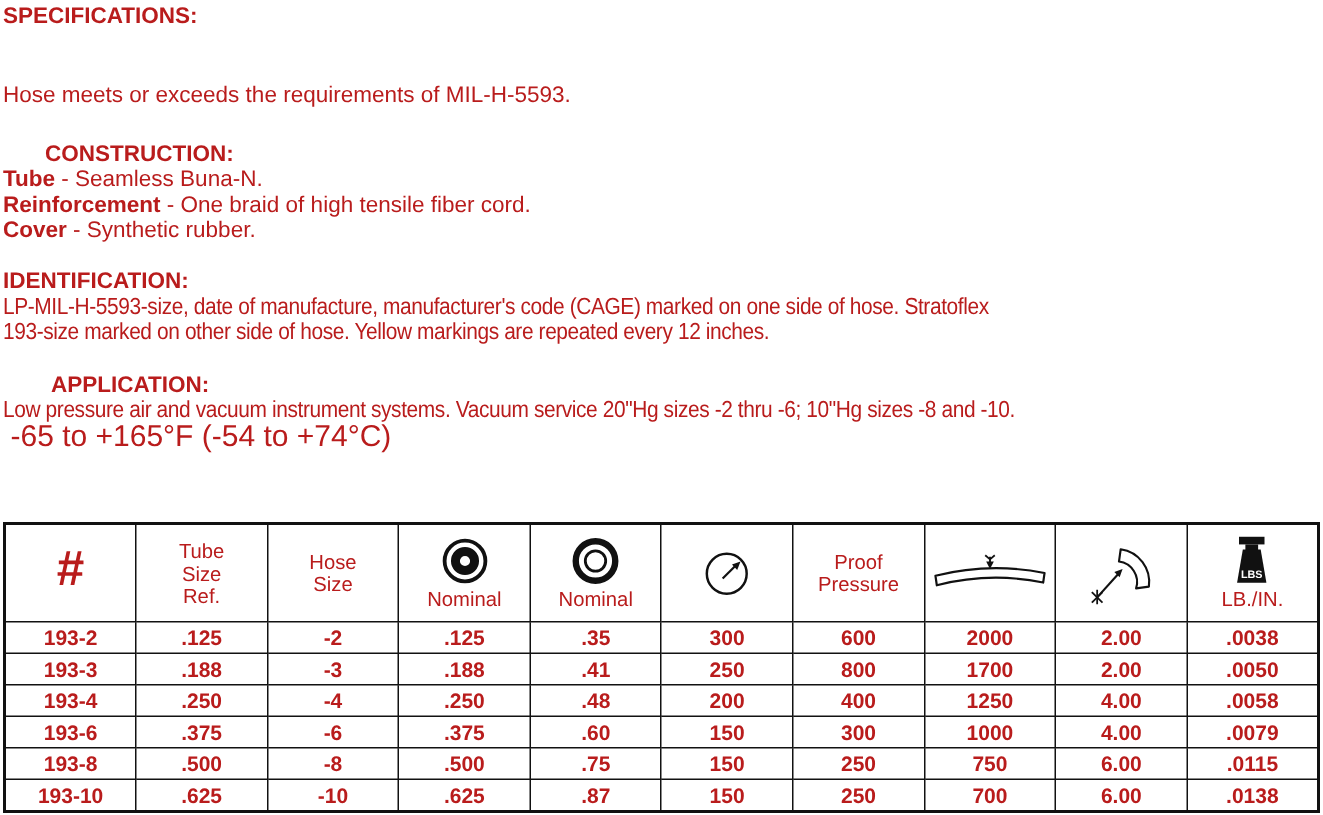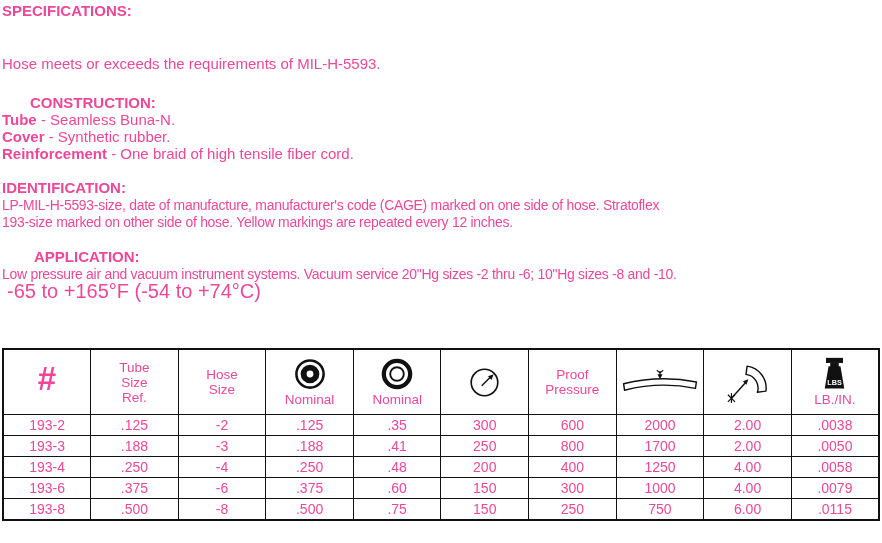--- a/index.html
+++ b/index.html
@@ -1,18 +1,18 @@
 <!DOCTYPE html>
 <html><head>
 <meta charset="utf-8">
 <style>
   html,body { margin:0; padding:0; }
   .page {
     position:relative; width:882px; height:543px; background:#ffffff;
-    font-family:"Liberation Sans", sans-serif; color:#ec4899; overflow:hidden;
+    font-family:"Liberation Sans", sans-serif; color:#b91c1c; overflow:hidden;
   }
   .content { padding:2px 0 0 2px; }
   .sec-h { font-size:15px; font-weight:bold; line-height:17px; }
   .body-line { font-size:15px; line-height:17px;margin-top:36px; }
   .cons-line { font-size:15px; line-height:17px; }
   .cons-line b { font-weight:bold; }
   .condensed { font-size:15.5px; line-height:17px; letter-spacing:-0.3px;
     transform:scaleX(0.9); transform-origin:0 50%; width:111%; }
   .mt-construction { margin-top:22px;margin-left:28px; }
   .mt-identification { margin-top:17px; }
@@ -23,40 +23,40 @@
 
   table.spec {
     border-collapse:collapse; table-layout:fixed; width:878px;
     margin:48px 0 0 2px; border:2px solid #111;
   }
   table.spec th, table.spec td {
     border:1.6px solid #111; text-align:center; vertical-align:middle; padding:0;
     overflow:hidden;
   }
   table.spec thead th { height:64px; font-weight:normal; font-size:13.5px; line-height:15px; }
-  table.spec tbody td { height:20px; font-weight:normal; font-size:14px; }
+  table.spec tbody td { height:20px; font-weight:bold; font-size:14px; }
   .hash { font-size:33px; font-weight:bold; }
   .pre { white-space:pre-line; }
   .iconcol { display:flex; flex-direction:column; align-items:center; gap:1px; }
   .iconcol .lbl { font-size:13.5px; }
   svg { display:block; }
 </style>
 </head>
 <body>
 
 <div class="page">
   <div class="content">
 
     <div class="sec-h">SPECIFICATIONS:</div>
     <div class="body-line">Hose meets or exceeds the requirements of MIL-H-5593.</div>
 
     <div class="sec-h mt-construction">CONSTRUCTION:</div>
     <div class="cons-line"><b>Tube</b><span> - Seamless Buna-N.</span></div>
+    <div class="cons-line"><b>Reinforcement</b><span> - One braid of high tensile fiber cord.</span></div>
     <div class="cons-line"><b>Cover</b><span> - Synthetic rubber.</span></div>
-    <div class="cons-line"><b>Reinforcement</b><span> - One braid of high tensile fiber cord.</span></div>
 
     <div class="sec-h mt-identification">IDENTIFICATION:</div>
     <div class="condensed">LP-MIL-H-5593-size, date of manufacture, manufacturer's code (CAGE) marked on one side of hose. Stratoflex</div>
     <div class="condensed">193-size marked on other side of hose. Yellow markings are repeated every 12 inches.</div>
 
     <div class="sec-h mt-application">APPLICATION:</div>
     <div class="condensed">Low pressure air and vacuum instrument systems. Vacuum service 20"Hg sizes -2 thru -6; 10"Hg sizes -8 and -10.</div>
 
     <div class="temp-body">-65 to +165°F (-54 to +74°C)</div>
   </div>
@@ -209,15 +209,27 @@
           <td>.500</td>
           <td>-8</td>
           <td>.500</td>
           <td>.75</td>
           <td>150</td>
           <td>250</td>
           <td>750</td>
           <td>6.00</td>
           <td>.0115</td>
         </tr>
+        <tr>
+          <td>193-10</td>
+          <td>.625</td>
+          <td>-10</td>
+          <td>.625</td>
+          <td>.87</td>
+          <td>150</td>
+          <td>250</td>
+          <td>700</td>
+          <td>6.00</td>
+          <td>.0138</td>
+        </tr>
       </tbody>
   </table>
 </div>
 
 </body></html>

